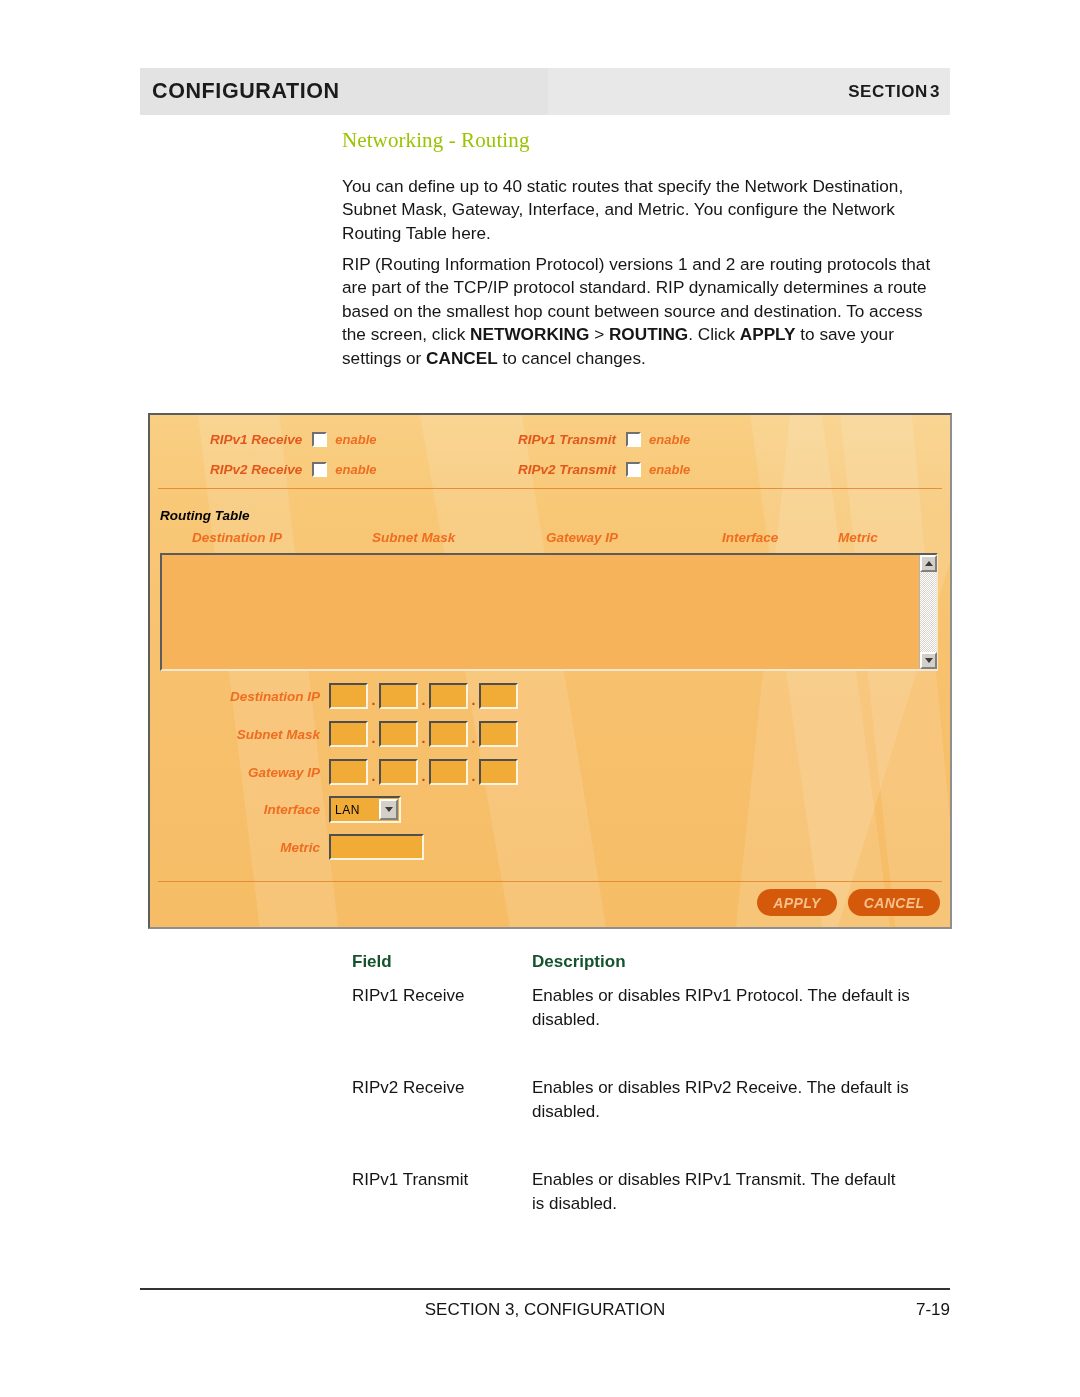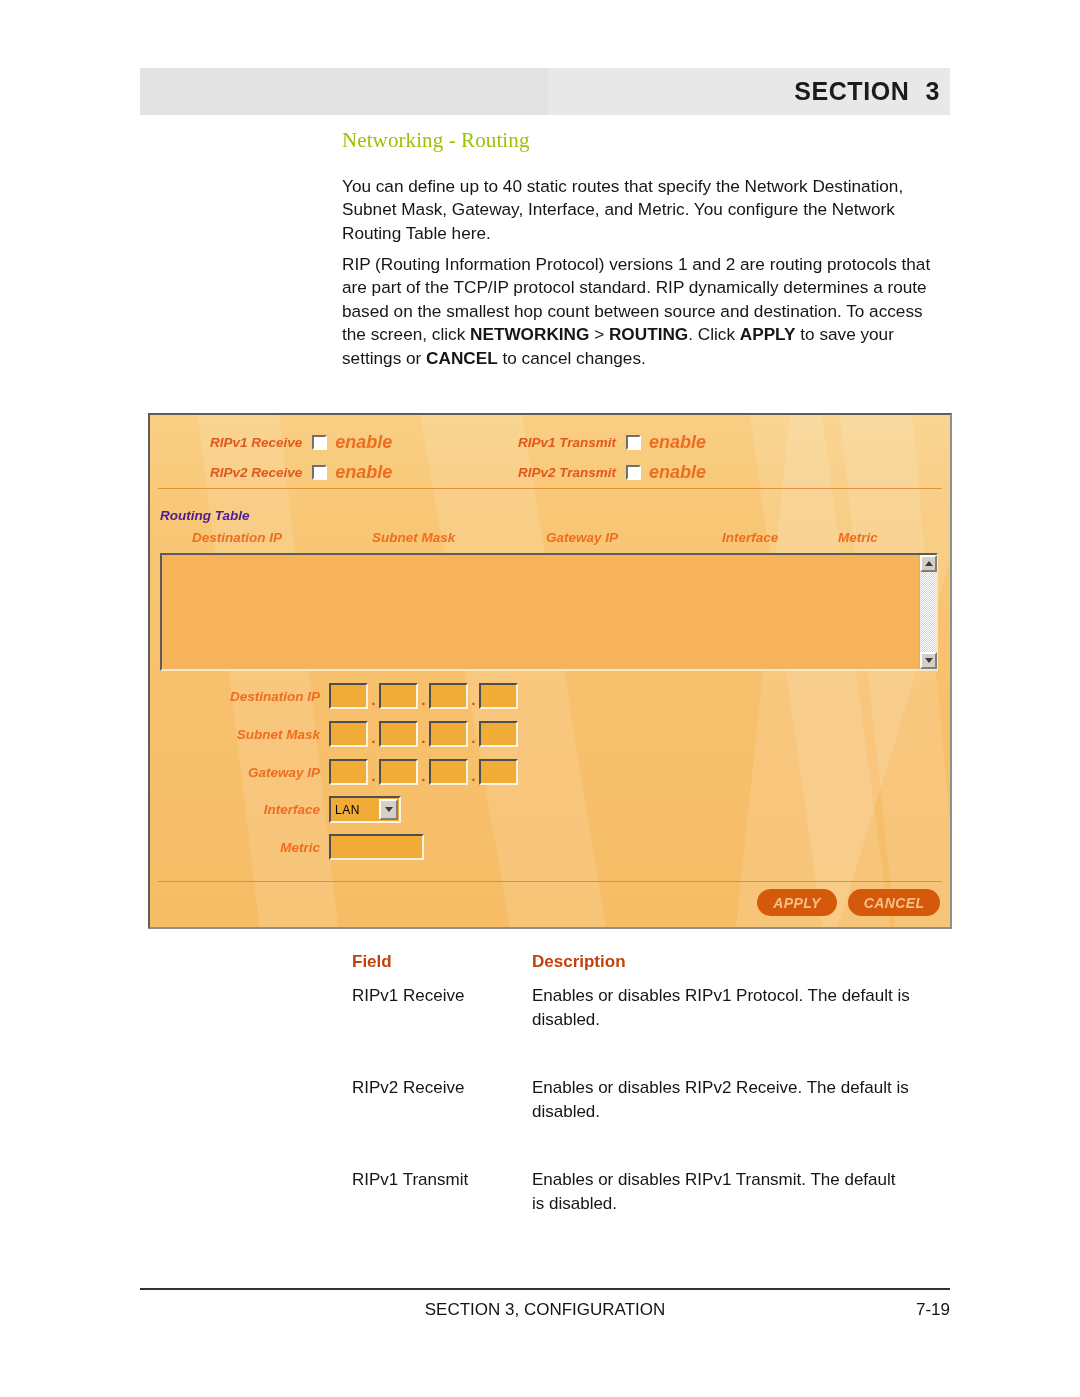--- a/index.html
+++ b/index.html
@@ -25,22 +25,22 @@
     position:absolute; left:408px; top:0; width:402px; height:47px;
     background:#e8e8e8;
   }
   .header-title{
     position:absolute; left:12px; top:0; height:47px;
     display:flex; align-items:center;
     font-size:21.5px; font-weight:bold; letter-spacing:0.6px; color:#1b1b1b;
   }
   .header-section{
     position:absolute; right:10px; top:0; height:47px;
-    display:flex; align-items:center; gap:16px;
-    font-size:25px; font-weight:bold; letter-spacing:0.6px; color:#1b1b1b;
+    display:flex; align-items:center; gap:2px;
+    font-size:17px; font-weight:bold; letter-spacing:0.6px; color:#1b1b1b;
   }
 
   
   .page-heading{
     position:absolute; left:342px; top:128px;
     font-size:21px; color:#9bc400; letter-spacing:0.1px;font-family:Liberation Serif, serif;
   }
 
   
   .para{
@@ -90,27 +90,27 @@
     font-size:13.5px; font-weight:bold; font-style:italic; color:#e2581c;
     text-align:right; white-space:nowrap;
   }
   .cbx{
     width:15px;height:15px;background:#ffffff;
     border-top:2px solid #707070; border-left:2px solid #707070;
     border-right:2px solid #ffffff; border-bottom:2px solid #ffffff;
     box-sizing:border-box; margin:0 8px 0 10px; flex:none;
   }
   .cbx-txt{
-    font-size:18px; font-weight:bold; font-style:italic; color:#ef6d20;
+    font-size:13px; font-weight:bold; font-style:italic; color:#ef6d20;
   }
 
   
   .rt-title{
     position:absolute; left:10px; top:93px;
-    font-size:13.5px; font-weight:bold; font-style:italic; color:#4c1d95;
+    font-size:13.5px; font-weight:bold; font-style:italic; color:#000000;
   }
   .rt-cols{position:absolute; left:0; top:115px; width:100%; height:18px;}
   .rt-col{
     position:absolute; font-size:13.5px; font-weight:bold; font-style:italic; color:#ef6d20;
     white-space:nowrap;
   }
 
   
   .listbox{
     position:absolute; left:10px; top:138px; width:778px; height:118px;
@@ -188,21 +188,21 @@
     letter-spacing:.4px; white-space:nowrap;
     box-sizing:border-box;
   }
   .pill-on{ background:#d4590a; color:#f5c089; }
 
   .apply-row{position:absolute; right:10px; bottom:11px; display:flex; gap:11px;}
   .pill-lg{height:27px; border-radius:14px; font-size:14px;}
 
   
   .ftable{position:absolute; left:352px; top:952px; width:560px;}
-  .ft-head{display:flex; font-size:17px; font-weight:bold; color:#c2410c; margin-bottom:12px;}
+  .ft-head{display:flex; font-size:17px; font-weight:bold; color:#14532d; margin-bottom:12px;}
   .ft-head .c1{width:180px;}
   .ft-row{display:flex; font-size:17px; line-height:23.5px; color:#151515; margin-bottom:45px;}
   .ft-row .c1{width:180px;}
   .ft-row .c2{flex:1;}
 
   
   .footer-rule{
     position:absolute; left:140px; top:1288px; width:810px; height:2px; background:#333;
   }
   .footer-text{
@@ -212,20 +212,21 @@
   }
   .footer-center{position:absolute; left:50%; transform:translateX(-50%); white-space:nowrap;}
   .footer-right{position:absolute; right:0;}
 </style>
 </head>
 <body>
 
 <div class="header">
   <div class="header-band-left"></div>
   <div class="header-band-right"></div>
+  <div class="header-title">CONFIGURATION</div>
   <div class="header-section">
     <span>SECTION</span>
     <span>3</span>
   </div>
 </div>
 
 <div class="page-heading">Networking - Routing</div>
 
 <div class="para" id="para1">You can define up to 40 static routes that specify the Network Destination, Subnet Mask, Gateway, Interface, and Metric. You configure the Network Routing Table here.</div>
 

